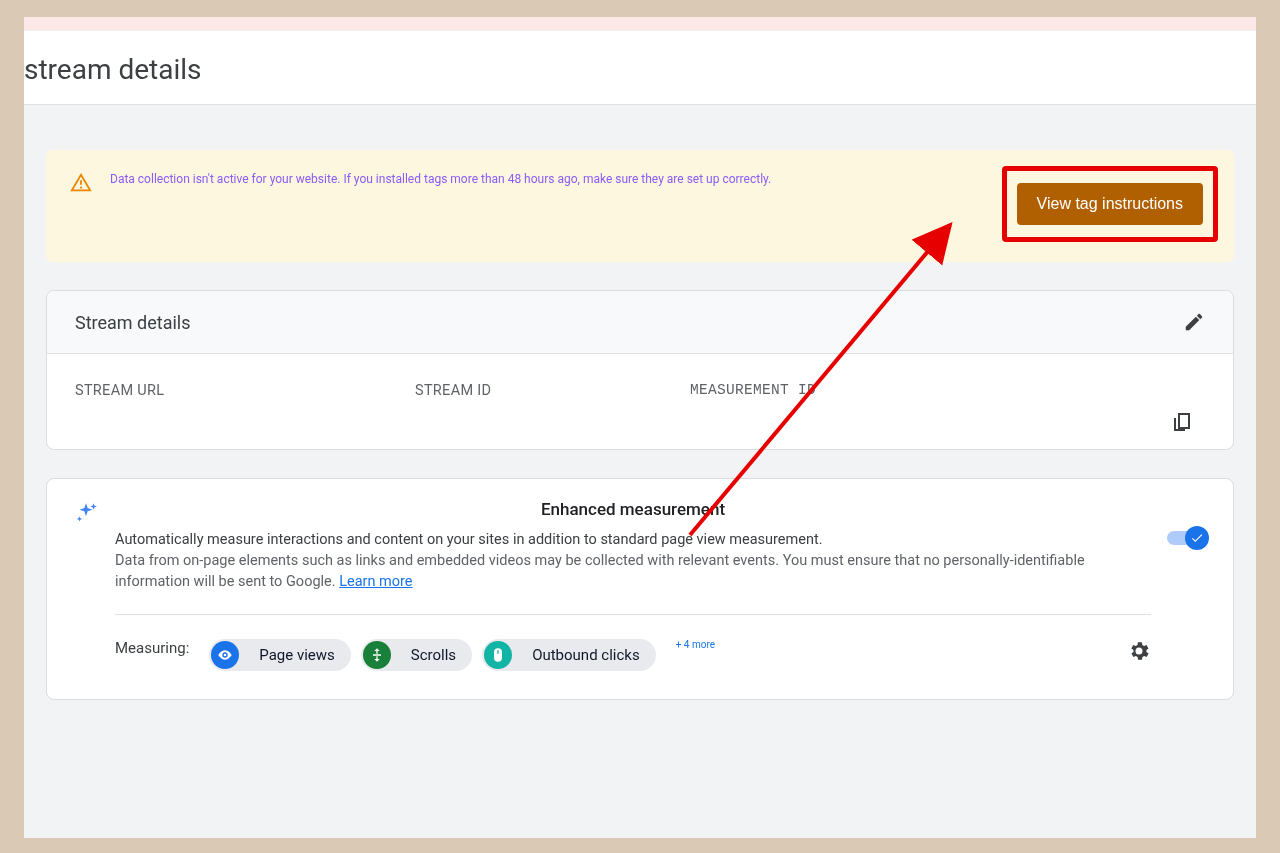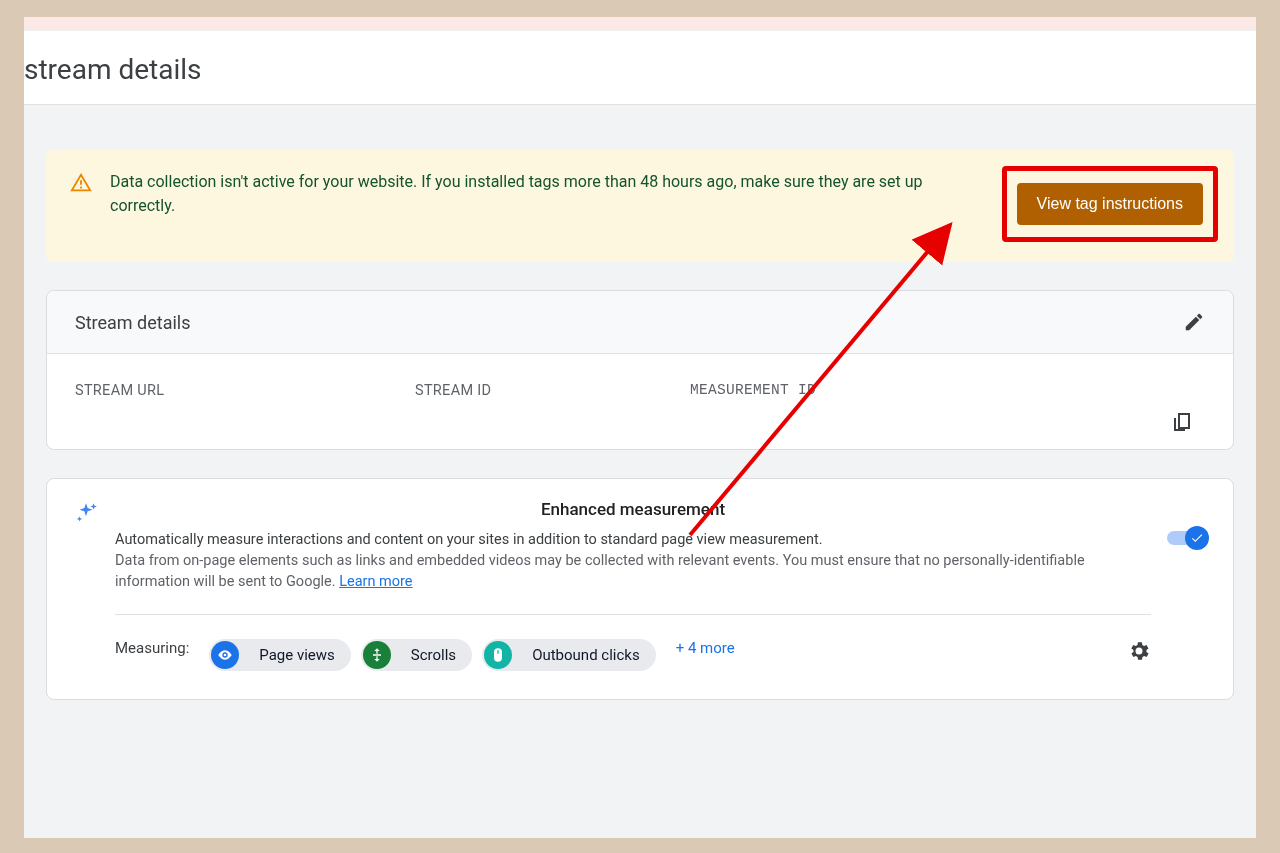--- a/index.html
+++ b/index.html
@@ -48,22 +48,22 @@
     gap: 18px;
     position: relative;
   }
   .alert-icon {
     width: 22px; height: 22px;
     flex-shrink: 0;
     margin-top: 2px;
   }
   .alert-text {
     flex: 1;
-    color: #14532d;
-    font-size: 16px;
+    color: #8b5cf6;
+    font-size: 12px;
     line-height: 1.5;
     padding-right: 12px;
   }
   .alert-btn {
     background: #b06000;
     color: #fff;
     border: none;
     border-radius: 4px;
     padding: 12px 20px;
     font-size: 16px;
@@ -151,21 +151,21 @@
   }
   .chip-icon {
     width: 28px; height: 28px; border-radius: 50%;
     display:flex; align-items:center; justify-content:center;
     flex-shrink: 0;
   }
   .chip-blue  { background:#1a73e8; }
   .chip-green { background:#188038; }
   .chip-teal  { background:#12b5a5; }
   .chip-icon svg { width:16px; height:16px; fill:#fff; }
-  .more-link { color:#1a73e8; font-size:15px; margin-left: 10px; cursor:pointer; }
+  .more-link { color:#1a73e8; font-size:10px; margin-left: 10px; cursor:pointer; }
   .gear { margin-left:auto; cursor:pointer; }
   .arrow {
     position:absolute; pointer-events:none;
     z-index: 50;
   }
 </style>
 </head>
 <body>
 
 <div class="outer">

